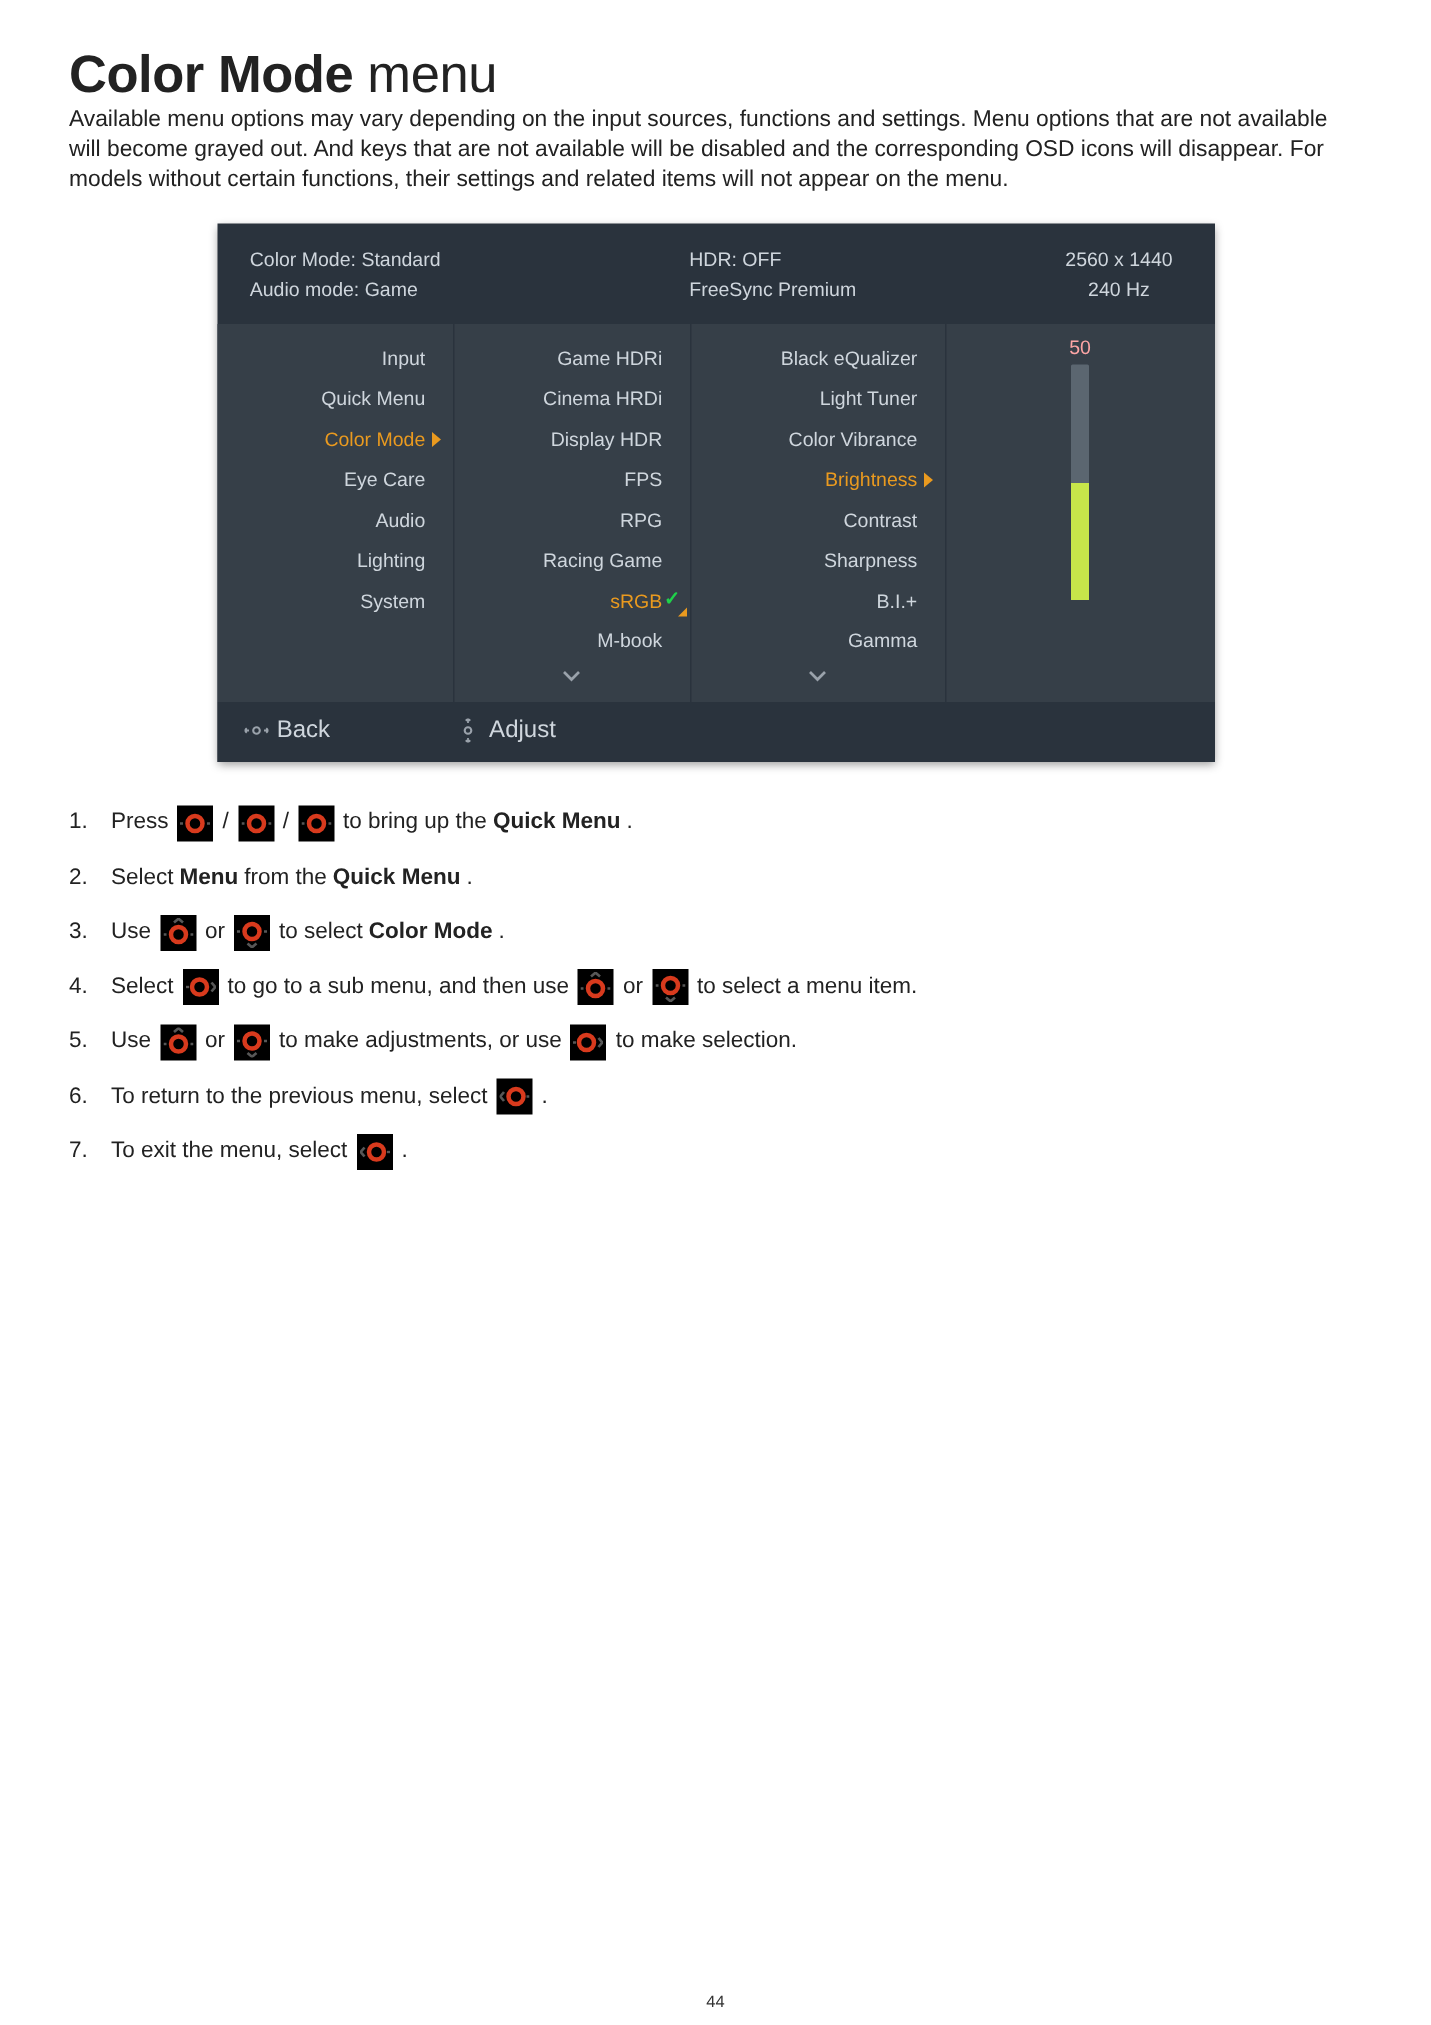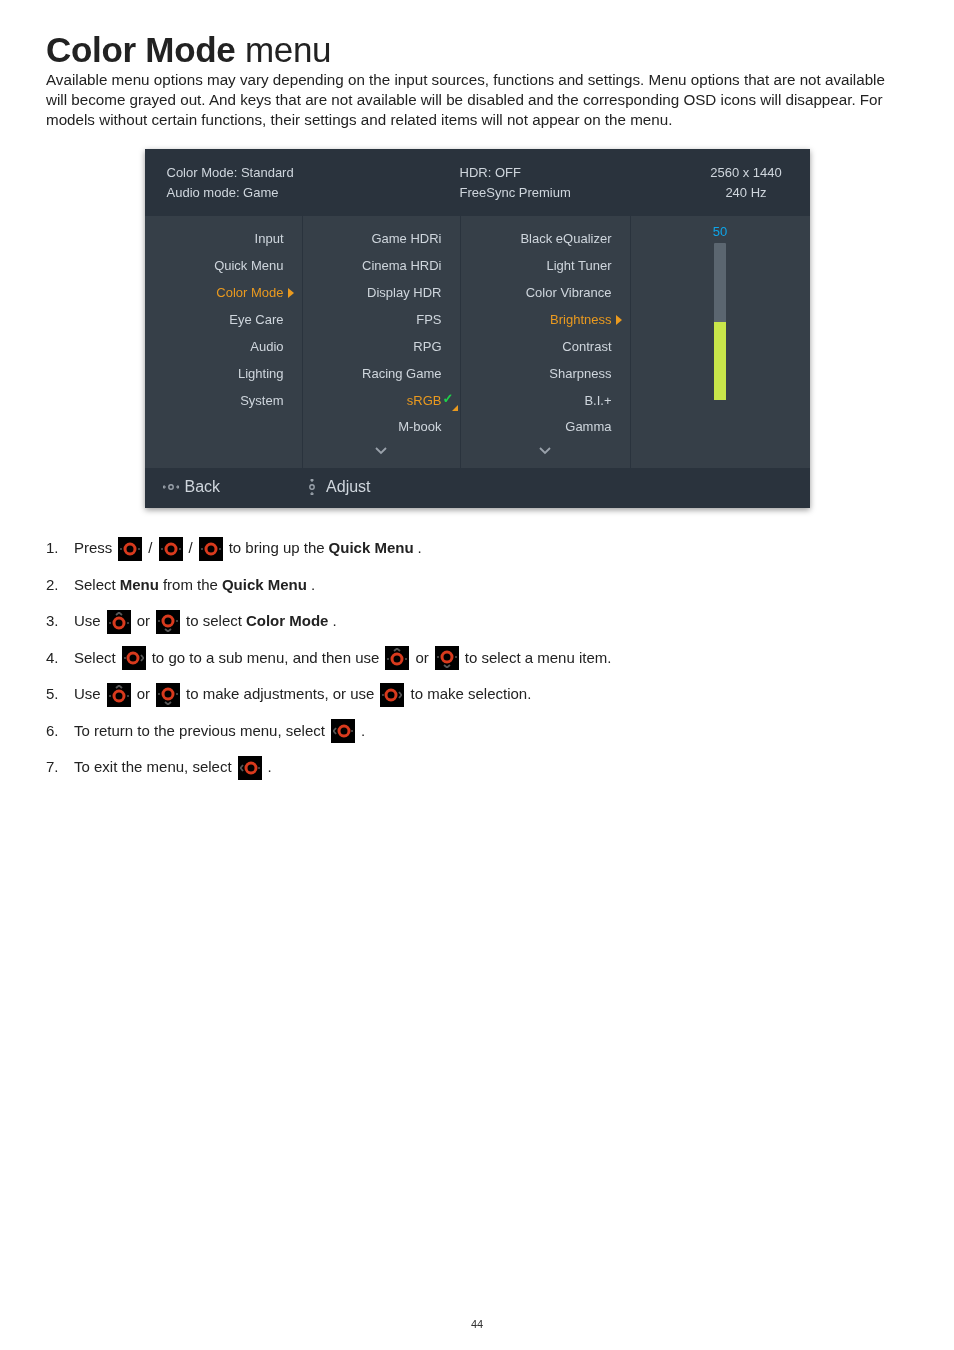--- a/index.html
+++ b/index.html
@@ -103,21 +103,21 @@
     text-align: center;
     color: #9aa2ab;
     font-size: 13px;
     padding-top: 2px;
   }
   .slider-wrap {
     display: flex;
     flex-direction: column;
     align-items: center;
   }
-  .slider-val { color: #0ea5e9; font-size: 13px; margin-bottom: 4px; }
+  .slider-val { color: #fca5a5; font-size: 13px; margin-bottom: 4px; }
   .slider-track {
     width: 12px;
     height: 157px;
     background: #5b6670;
     position: relative;
     border-radius: 1px;
   }
   .slider-fill {
     position: absolute;
     bottom: 0; left: 0; right: 0;
@@ -154,21 +154,21 @@
     background: #000;
     align-items: center;
     justify-content: center;
     vertical-align: middle;
     margin: 0 2px;
   }
   .icon-box svg { display:block; }
   .pagenum {
     position: absolute;
     left: 50%; transform: translateX(-50%);
-    bottom: 20px;
+    bottom: 9px;
     font-size: 11px;
     color: #333;
   }
 </style>
 </head>
 <body>
 
 <h1>
   <span class="bold">Color Mode</span><span> menu</span>
 </h1>

